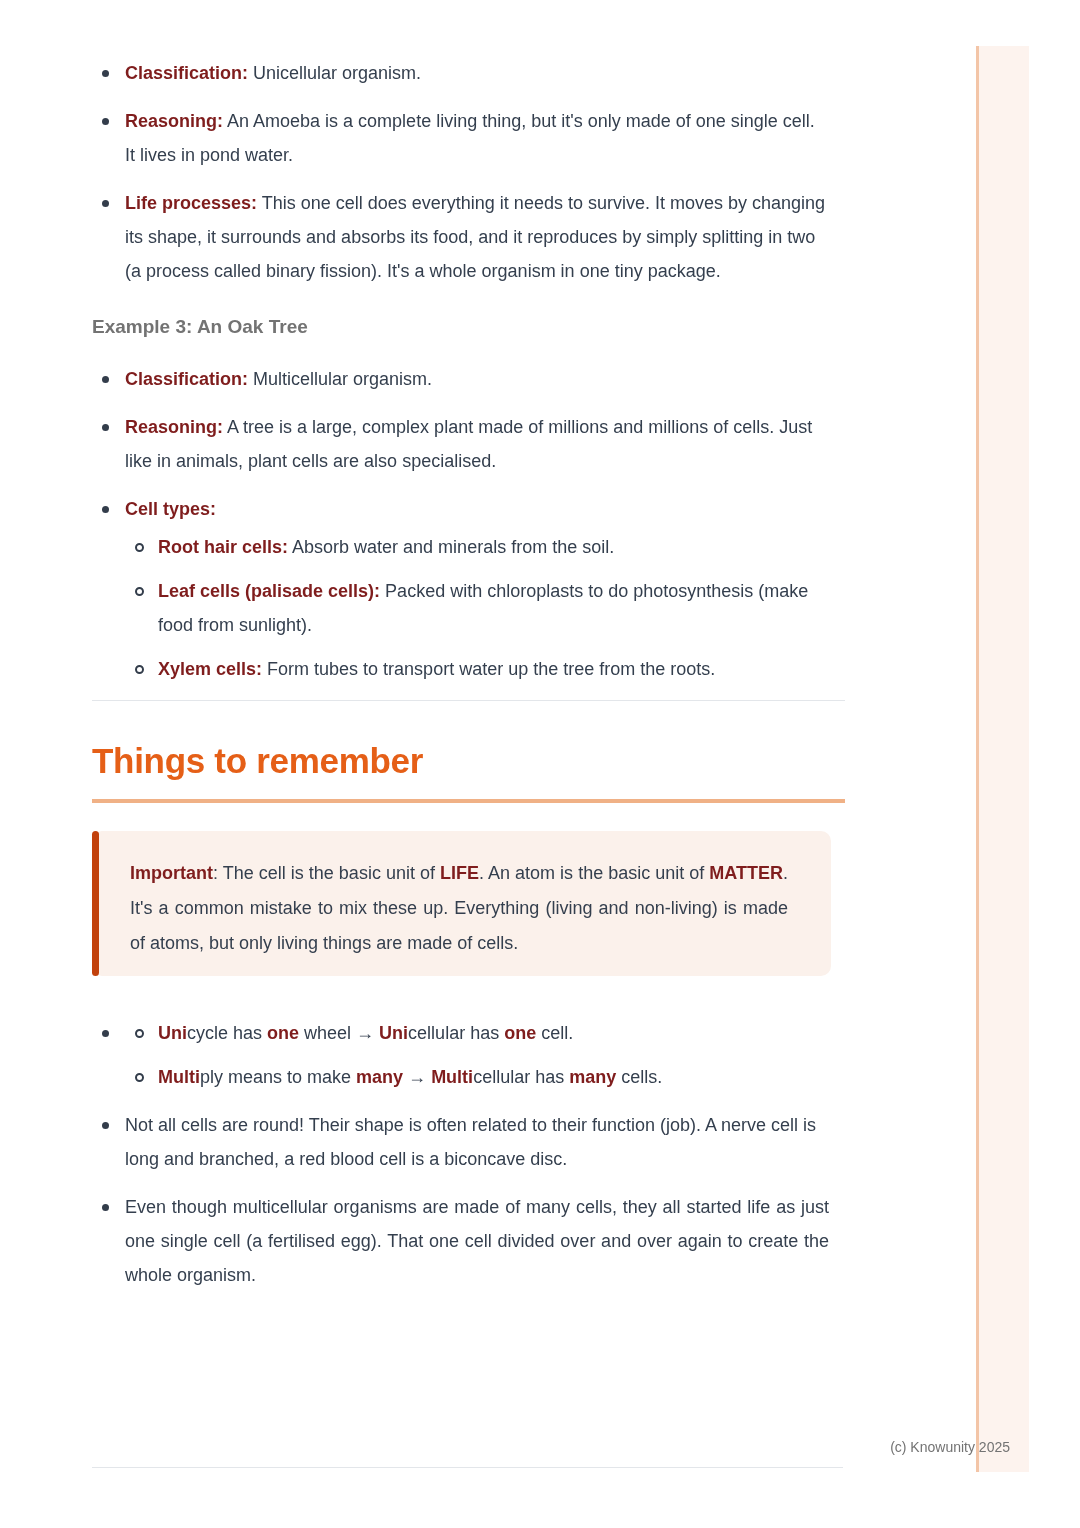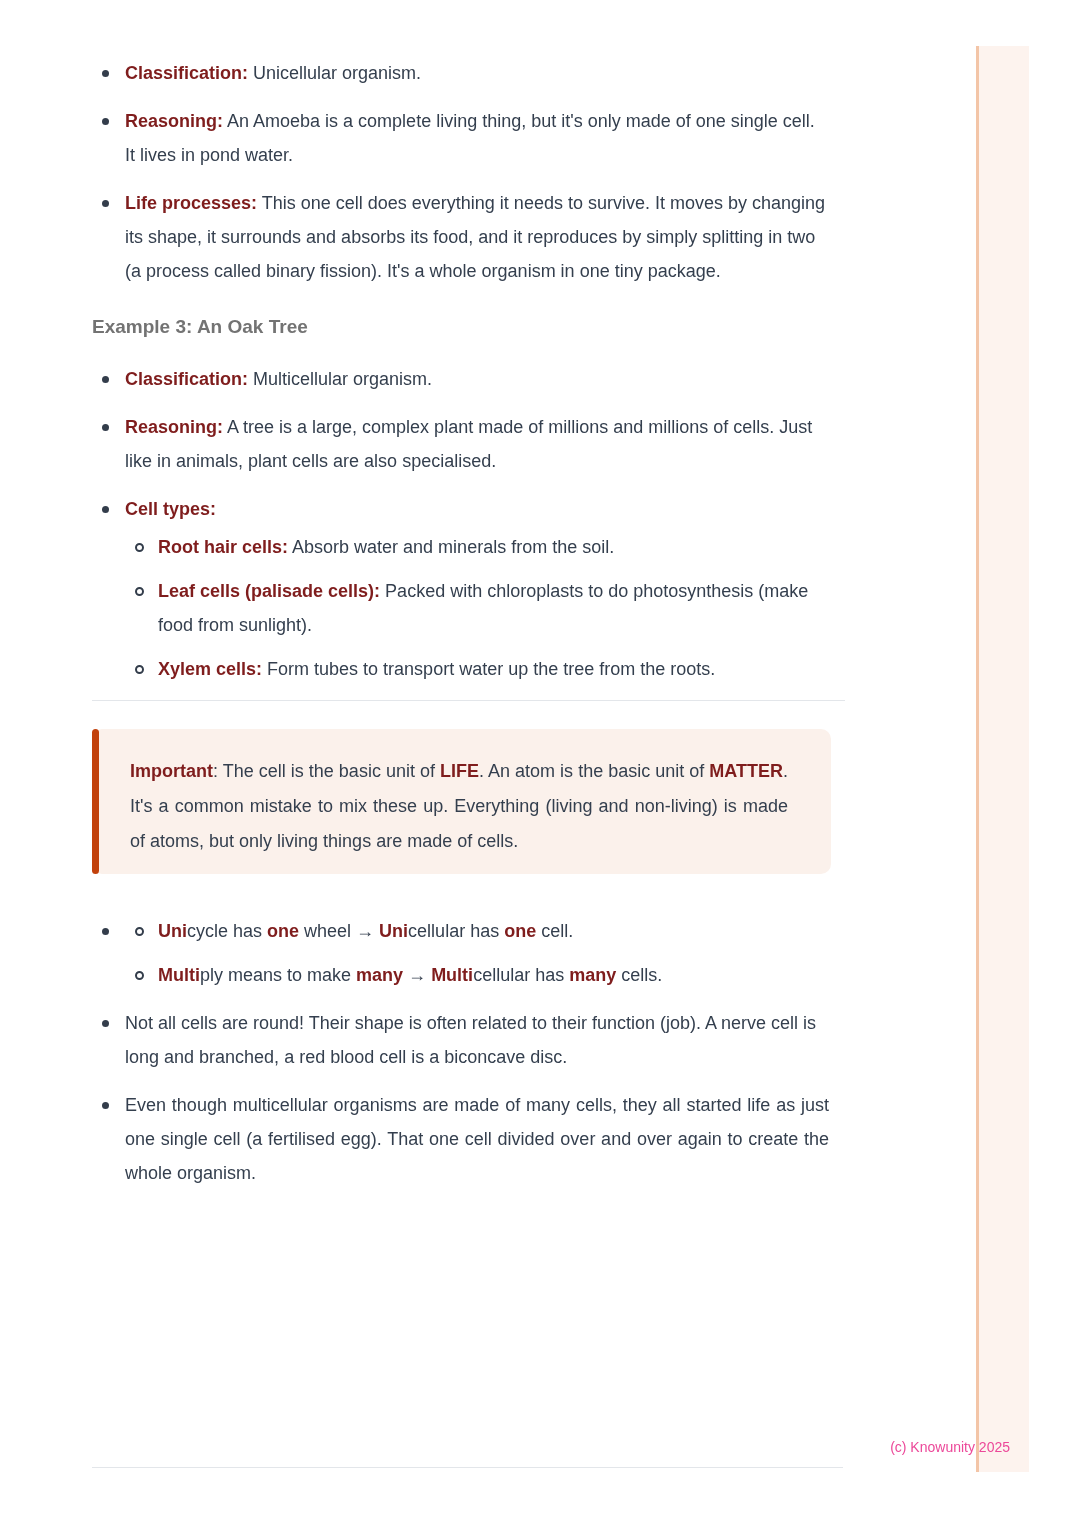--- a/index.html
+++ b/index.html
@@ -93,21 +93,21 @@
     border-radius: 6px;
   }
   .remember { margin-top: 40px; }
   .justify { text-align: justify; }
   .footer-credit {
     position: absolute;
     top: 1438px;
     right: 70px;
     font-size: 14px;
     line-height: 18px;
-    color: #ec4899;
+    color: #737373;
   }
   .bottom-divider {
     position: absolute;
     top: 1467px;
     left: 92px;
     width: 751px;
     border-top: 1px solid #e3e6ea;
   }
 </style>
 </head>
@@ -135,20 +135,21 @@
         <ul class="sub">
           <li><span class="b">Root hair cells:</span><span> Absorb water and minerals from the soil.</span></li>
           <li><span class="b">Leaf cells (palisade cells):</span><span> Packed with chloroplasts to do photosynthesis (make food from sunlight).</span></li>
           <li><span class="b">Xylem cells:</span><span> Form tubes to transport water up the tree from the roots.</span></li>
         </ul>
       </li>
     </ul>
 
     <hr class="divider">
 
+    <h1>Things to remember</h1>
 
     <div class="callout">
       <div class="callout-bar"></div>
       <div><span class="b">Important</span><span>: The cell is the basic unit of </span><span class="b">LIFE</span><span>. An atom is the basic unit of </span><span class="b">MATTER</span><span>. It's a common mistake to mix these up. Everything (living and non-living) is made of atoms, but only living things are made of cells.</span></div>
     </div>
 
     <ul class="remember">
       <li>
         <ul class="sub">
           <li><span class="b">Uni</span><span>cycle has </span><span class="b">one</span><span> wheel → </span><span class="b">Uni</span><span>cellular has </span><span class="b">one</span><span> cell.</span></li>

